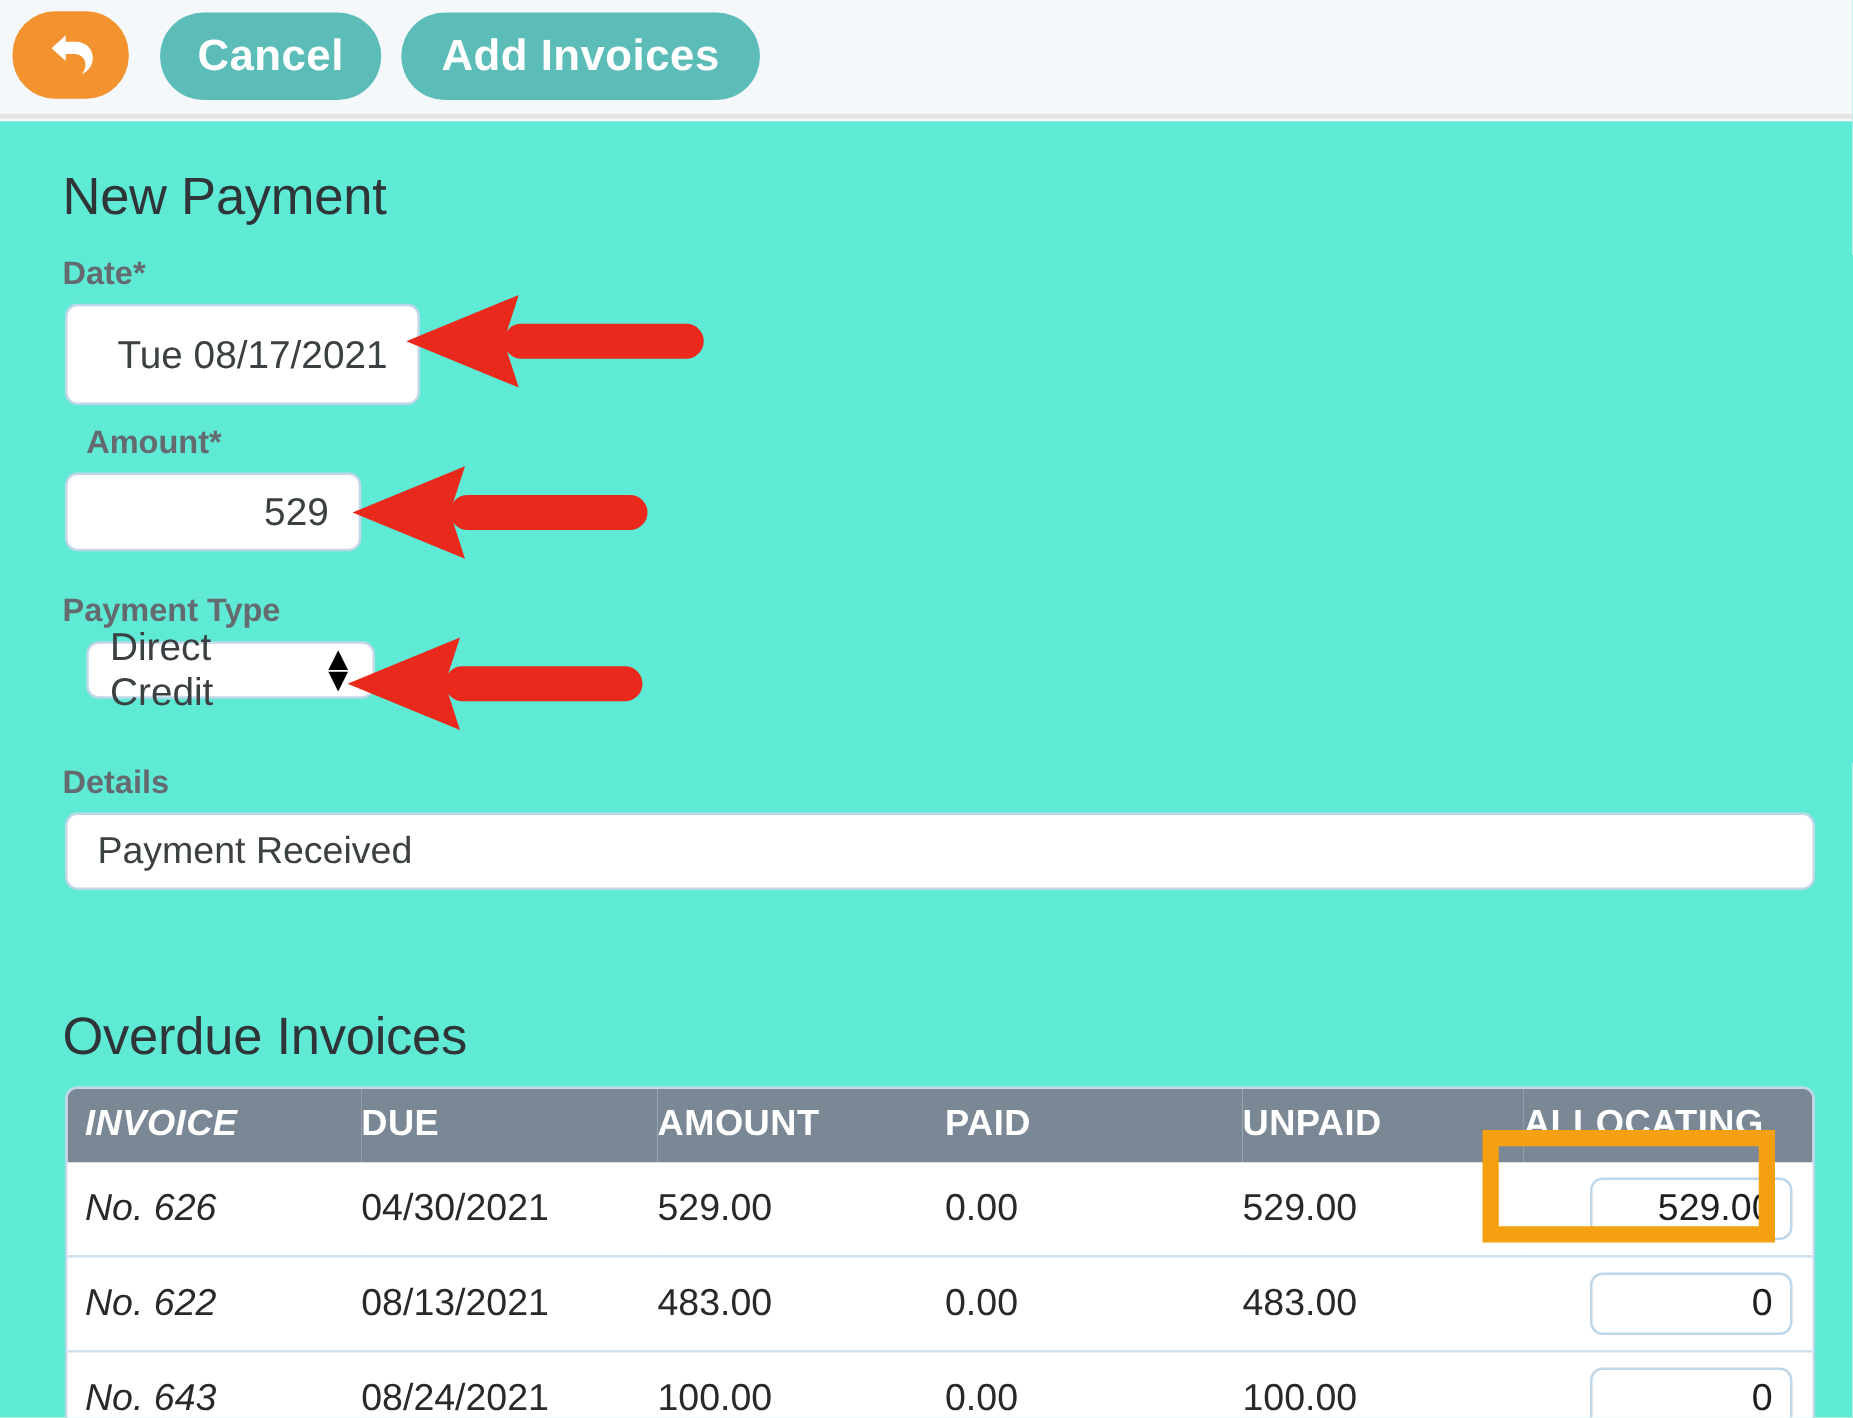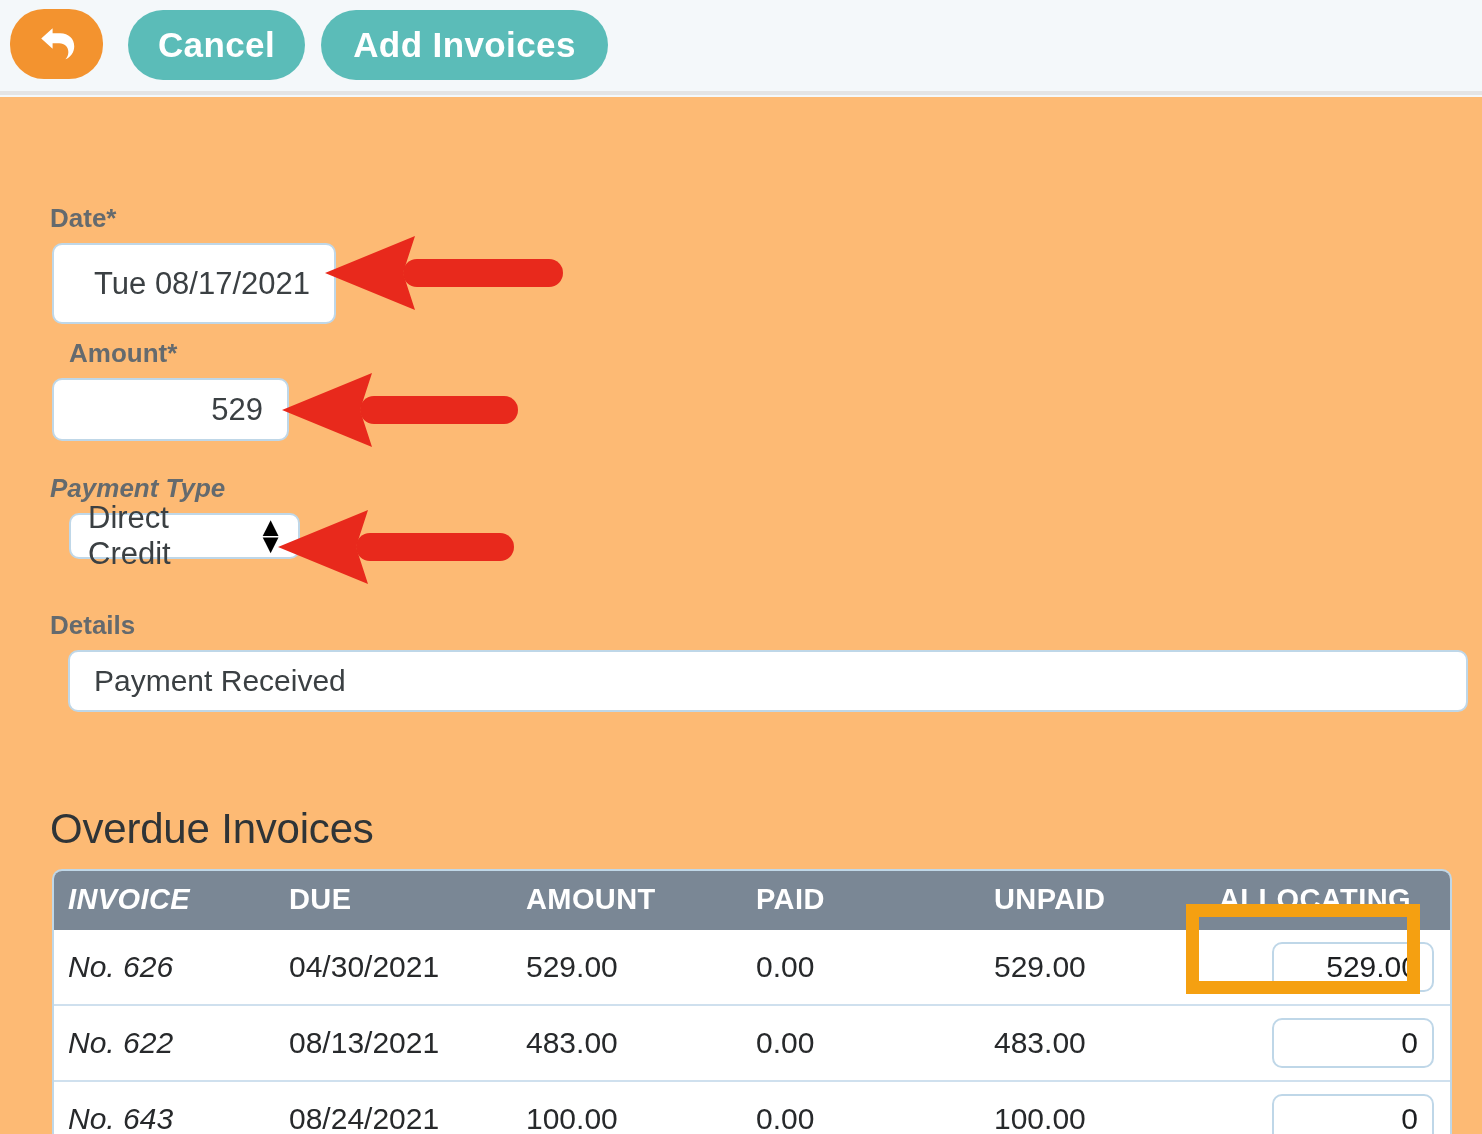--- a/index.html
+++ b/index.html
@@ -9,21 +9,21 @@
     height: 1134px;
     background: #f4f8fa;
     font-family: "Liberation Sans", sans-serif;
     overflow: hidden;
   }
 
   #root {
     position: relative;
     width: 1482px;
     height: 1134px;
-    background: #fdba74;
+    background: #5eead4;
   }
 
   
   .toolbar {
     position: absolute;
     left: 0; top: 0;
     width: 1482px; height: 93px;
     background: #f4f8fa;
   }
   .toolbar-divider {
@@ -114,21 +114,21 @@
     gap: 10px;
     margin-left: 17px;
   }
   #paytype-select .sel-caret {
     font-size: 27px; line-height: 1; color: #000;
     margin-left: 6px;
     display: flex; flex-direction: column; align-items: center; justify-content: center;
   }
   #paytype-select .sel-caret span { display:block; line-height: .62; }
 
-  #details-input { left: 52px; top: 650px; width: 1400px; height: 62px; padding-left: 24px; font-size: 30px; margin-left: 16px; }
+  #details-input { left: 52px; top: 650px; width: 1400px; height: 62px; padding-left: 24px; font-size: 30px; }
 
   
   .section-title {
     position: absolute;
     left: 50px; top: 805px;
     font-size: 42px;
     font-weight: 400;
     color: #2f3437;
     letter-spacing: -0.2px;
   }
@@ -215,30 +215,31 @@
       </span>
     </div>
 
     <button class="btn btn-cancel">Cancel</button>
 
     <button class="btn btn-add">Add Invoices</button>
 
     <div class="toolbar-divider"></div>
   </div>
 
+  <div class="page-title">New Payment</div>
 
   <div class="field-label" style="left:50px; top:203px;">Date*</div>
 
   <div class="input" id="date-input">Tue 08/17/2021</div>
 
   <div class="field-label" style="left:50px; top:338px;margin-left:19px;">Amount*</div>
 
   <div class="input" id="amount-input">529</div>
 
-  <div class="field-label" style="left:50px; top:473px;font-style:italic;">Payment Type</div>
+  <div class="field-label" style="left:50px; top:473px;">Payment Type</div>
 
   <div class="input" id="paytype-select">
     <span>Direct Credit</span>
     <span class="sel-caret">
       <span>▲</span>
         <span>▼</span>
     </span>
   </div>
 
   <div class="field-label" style="left:50px; top:610px;">Details</div>

